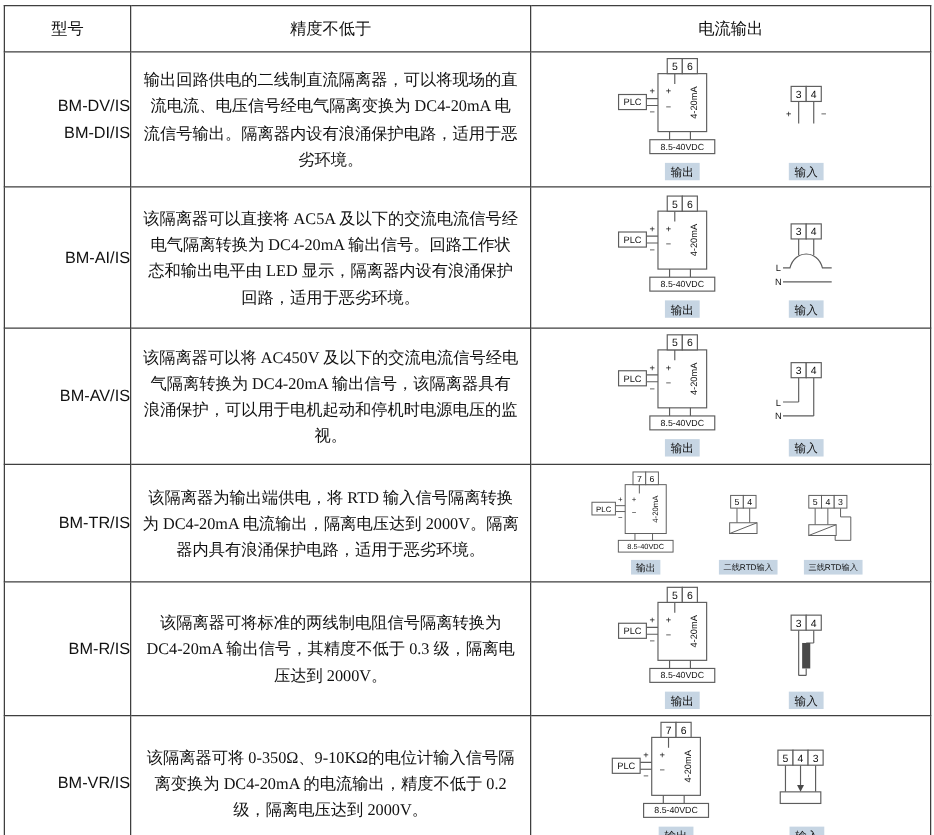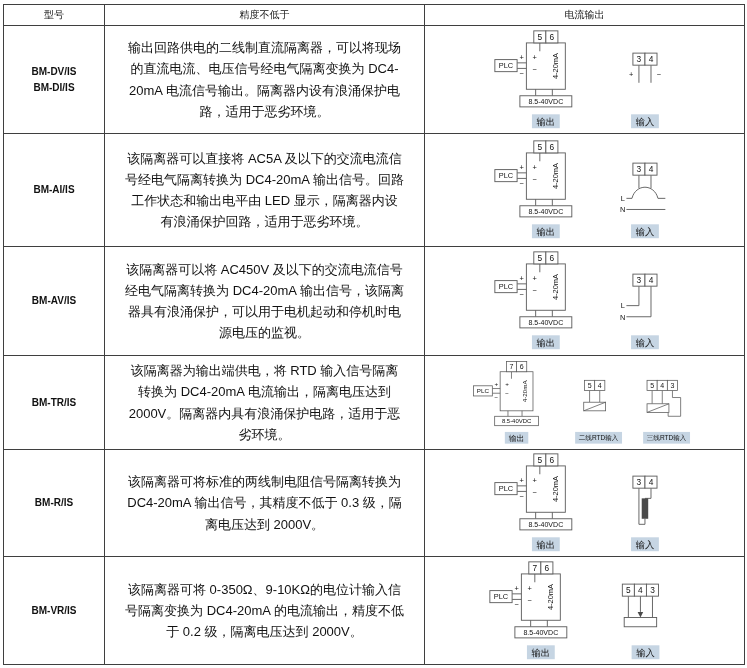--- a/index.html
+++ b/index.html
@@ -7,25 +7,25 @@
   body {
     width:747px; height:668px; overflow:hidden;
     font-family:"Liberation Sans","DejaVu Sans",sans-serif;
     color:#111;
   }
   table.spec {
     border-collapse:collapse; table-layout:fixed;
     width:741px; margin:4px 3px;
   }
   td,th { border:1px solid #3f3f3f; vertical-align:middle; overflow:hidden; background:#fff; }
-  th { font-size:10px; font-weight:normal; height:21px; }
+  th { font-size:13px; font-weight:normal; height:37px; }
   tr.r1 td{height:108px} tr.r2 td{height:113px} tr.r3 td{height:109px}
   tr.r4 td{height:94px}  tr.r5 td{height:101px} tr.r6 td{height:108px}
-  .model-cell { text-align:center; font-size:10px; line-height:1.55;font-weight:bold; }
-  .features-cell { text-align:center; font-size:13px; line-height:1.62; padding:3px 20px; }
+  .model-cell { text-align:right; font-size:13px; line-height:1.55; }
+  .features-cell { text-align:center; font-size:13px; line-height:1.62; padding:3px 9px;font-family:Liberation Serif, serif; }
   .wiring-cell { padding:2px; }
   .diagwrap { display:flex; align-items:center; justify-content:center; gap:22px; }
   .diagwrap.compact { gap:12px; }
   svg.diag { height:102px; display:block; }
   .compact svg.diag { height:86px; }
   svg text { font-family:inherit; fill:#111; }
   .box { fill:#fff; stroke:#5d5d5d; stroke-width:1; }
   .w   { stroke:#5d5d5d; stroke-width:1; fill:none; }
   .dark{ fill:#4a4a4a; stroke:none; }
   .t   { font-size:9px;   text-anchor:middle; }

